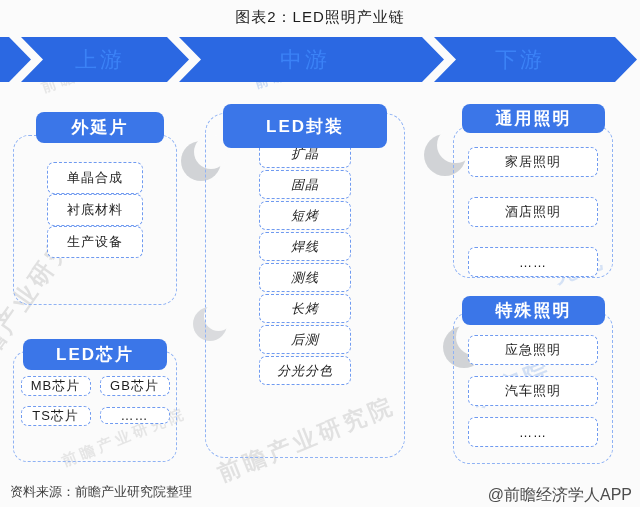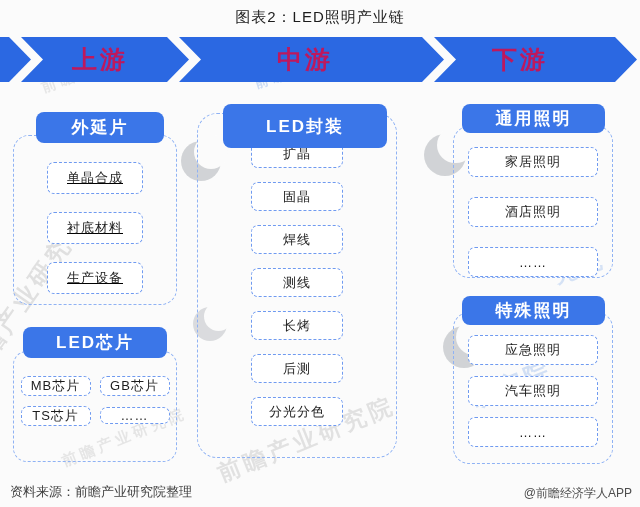--- a/index.html
+++ b/index.html
@@ -37,58 +37,58 @@
   .logo3{left:443px;top:326px;width:42px;height:42px;}
   .logo4{left:193px;top:307px;width:34px;height:34px;opacity:.30;}
 
   
   .title{position:absolute;left:0;top:8px;width:640px;text-align:center;
          font-size:15px;font-weight:normal;color:#1c1c1c;letter-spacing:1px;z-index:2;}
 
   
   .band{position:absolute;left:0;top:37px;width:640px;height:45px;z-index:1;}
   .band-label{position:absolute;top:37px;height:45px;display:flex;align-items:center;justify-content:center;
-              color:#be185d;font-size:25px;font-weight:700;letter-spacing:3px;z-index:2;}
+              color:#3b82f6;font-size:22px;font-weight:400;letter-spacing:3px;z-index:2;}
   .bl-up{left:30px;width:140px;}
   .bl-mid{left:212px;width:186px;}
   .bl-down{left:445px;width:150px;}
 
   
   .panel{position:absolute;border:1.5px dashed var(--panel-dash);border-radius:16px;z-index:1;
          display:flex;flex-direction:column;align-items:center;}
   .pill{position:absolute;background:var(--pill-blue);color:#fff;border-radius:8px;z-index:3;
         display:flex;align-items:center;justify-content:center;
         font-size:17px;font-weight:bold;letter-spacing:2px;}
   .box{background:#fff;border:1.5px dashed var(--dash-blue);border-radius:7px;
        display:flex;align-items:center;justify-content:center;
        font-size:13px;font-weight:500;color:#1d1d1d;letter-spacing:1px;flex:none;z-index:2;}
 
-  .panel-ep{left:13px;top:135px;width:164px;height:170px;padding-top:26px;gap:18px;text-decoration:underline;}
+  .panel-ep{left:13px;top:135px;width:164px;height:170px;padding-top:26px;gap:0;}
   .pill-ep{left:36px;top:112px;width:128px;height:31px;}
   .panel-ep .box{width:96px;height:32px;}
 
   .panel-chip{left:13px;top:351px;width:164px;height:111px;border-radius:14px;
               display:grid;grid-template-columns:70px 70px;grid-auto-rows:29px;
               gap:1px 9px;justify-content:center;align-content:start;padding-top:19px;}
-  .pill-chip{left:23px;top:327px;width:144px;height:31px;}
+  .pill-chip{left:23px;top:339px;width:144px;height:31px;}
 
-  .panel-pack{left:197px;top:113px;width:200px;height:345px;border-radius:20px;padding-top:25px;gap:14px;}
+  .panel-pack{left:205px;top:113px;width:200px;height:345px;border-radius:20px;padding-top:25px;gap:2px;font-style:italic;}
   .pill-pack{left:223px;top:104px;width:164px;height:44px;}
   .panel-pack .box{width:92px;height:29px;}
 
   .panel-gen{left:453px;top:126px;width:160px;height:152px;padding-top:20px;gap:20px;}
   .pill-gen{left:462px;top:104px;width:143px;height:29px;}
   .panel-gen .box,.panel-spec .box{width:130px;height:30px;}
 
   .panel-spec{left:453px;top:312px;width:160px;height:152px;padding-top:22px;gap:11px;}
   .pill-spec{left:462px;top:296px;width:143px;height:29px;}
 
   
   .footer-src{position:absolute;left:10px;top:483px;font-size:13px;color:#3f3f3f;z-index:2;}
-  .footer-credit{position:absolute;right:8px;top:485px;font-size:12px;color:#4d4d4d;z-index:2;}
+  .footer-credit{position:absolute;right:8px;top:485px;font-size:16px;color:#4d4d4d;z-index:2;}
 </style>
 </head>
 <body>
 
 <div class="stage">
 
   <div class="wm-layer">
     <span class="wm gray wm1">前瞻产业研究院</span>
     <span class="wm gray wm2">前瞻产业研究院</span>
     <span class="wm gray wm3">前瞻产业研究院</span>
@@ -126,20 +126,21 @@
     <div class="box">MB芯片</div>
     <div class="box">GB芯片</div>
     <div class="box">TS芯片</div>
     <div class="box">……</div>
   </div>
 
   <div class="pill pill-pack">LED封装</div>
   <div class="panel panel-pack">
     <div class="box">扩晶</div>
     <div class="box">固晶</div>
+    <div class="box">短烤</div>
     <div class="box">焊线</div>
     <div class="box">测线</div>
     <div class="box">长烤</div>
     <div class="box">后测</div>
     <div class="box">分光分色</div>
   </div>
 
   <div class="pill pill-gen">通用照明</div>
   <div class="panel panel-gen">
     <div class="box">家居照明</div>

